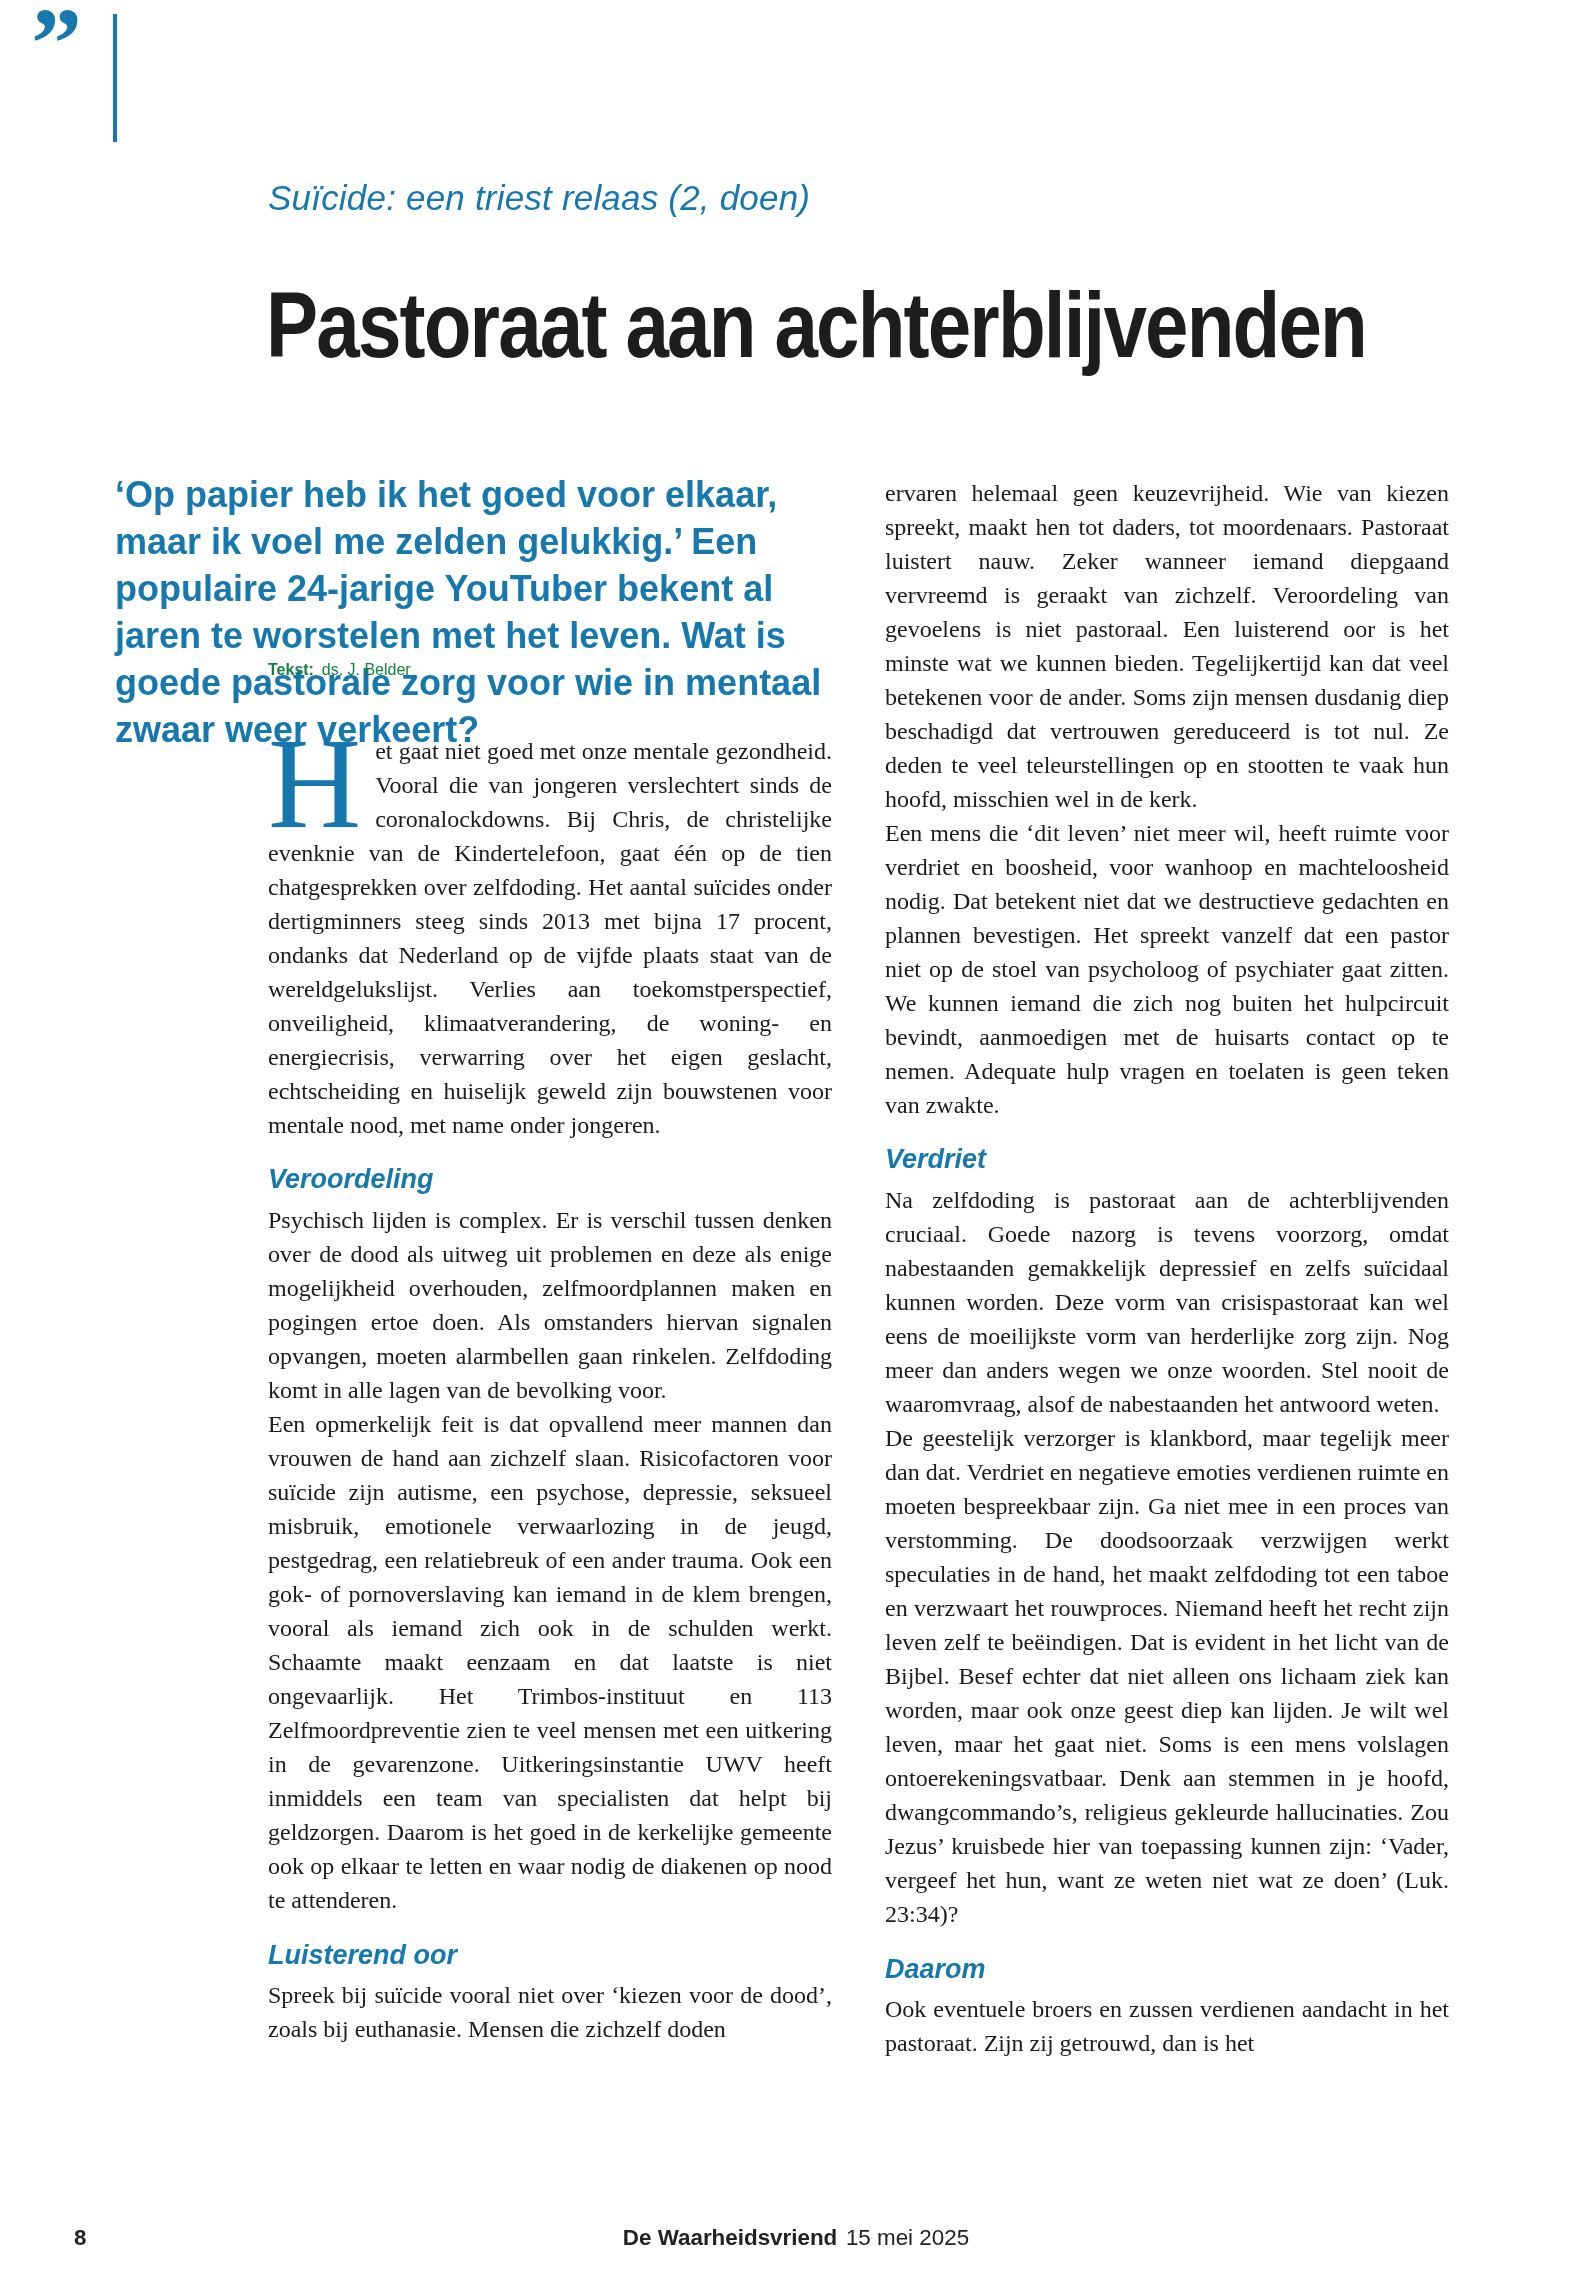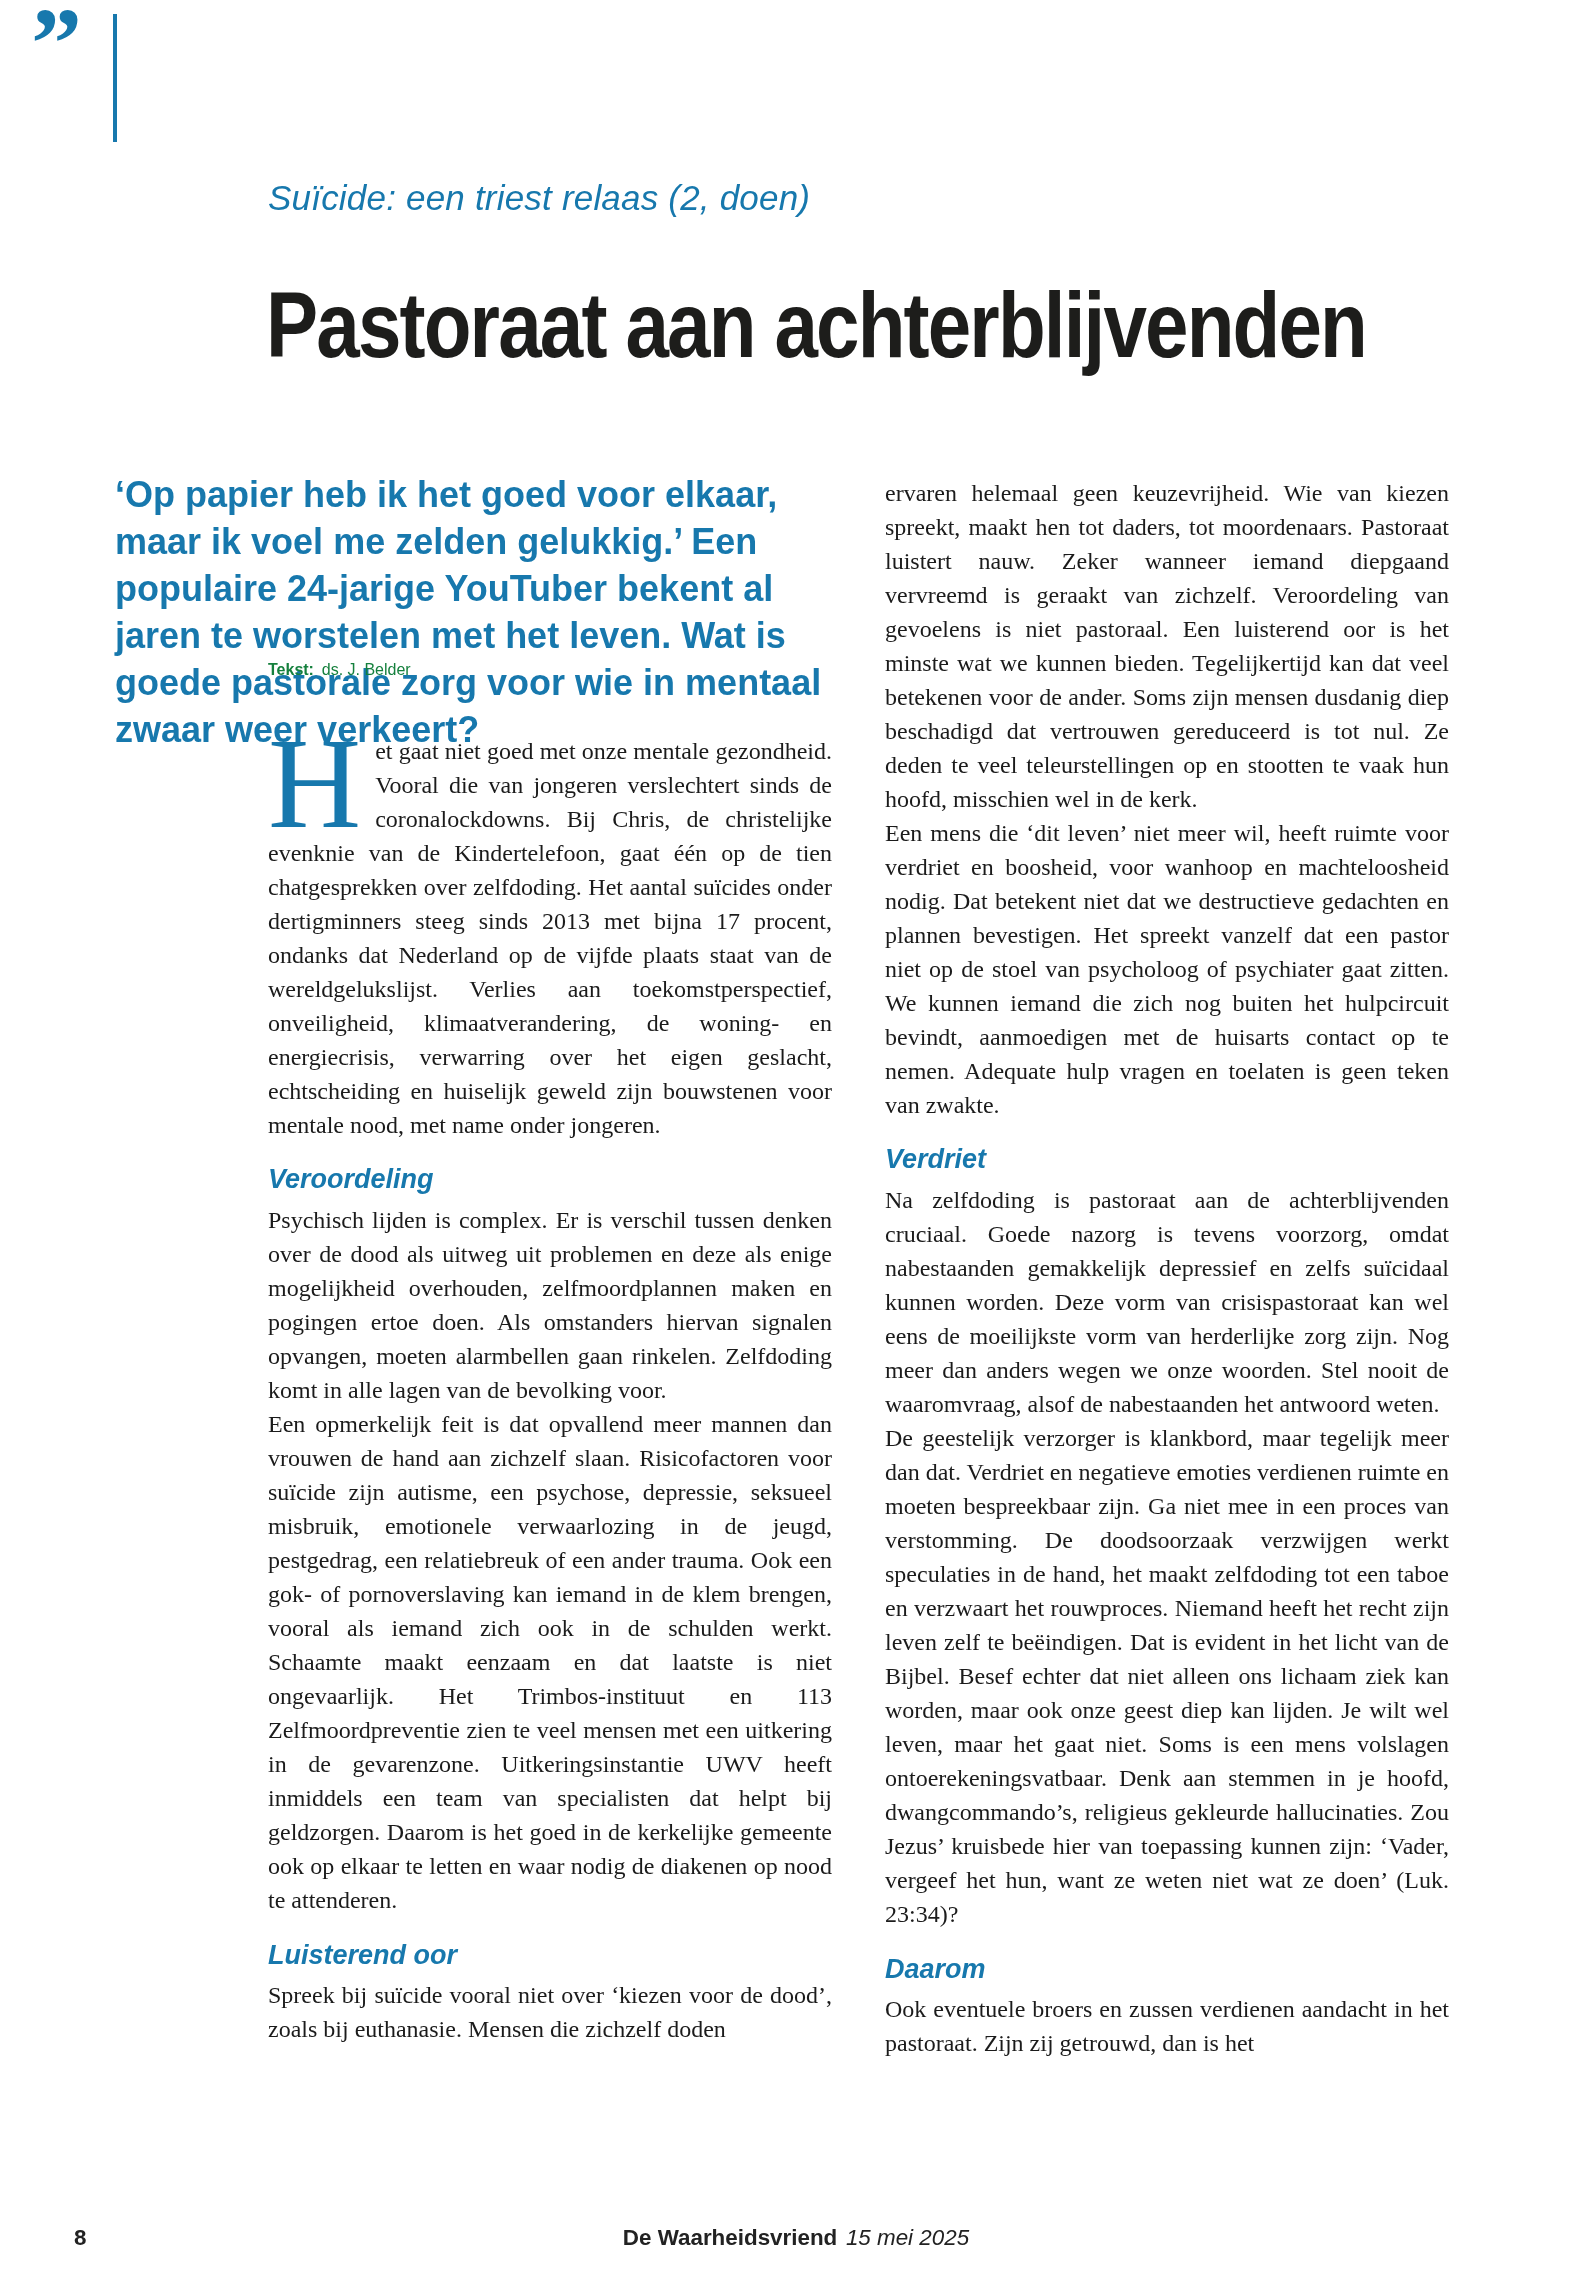--- a/index.html
+++ b/index.html
@@ -71,21 +71,21 @@
   .footer-pagenum {
     position:absolute; left:74px; top:2225px;
     font-family:"Liberation Sans", sans-serif; font-weight:bold;
     font-size:22.4px; color:#222;
   }
   .footer-center {
     position:absolute; left:0; top:2225px; width:1592px; text-align:center;
     font-family:"Liberation Sans", sans-serif; font-size:22.4px; color:#222;
   }
   .mag-name { font-weight:bold; }
-  .footer-date { font-style:italic; font-weight:normal; margin-left:8.6px; }
+  .footer-date { font-weight:normal; margin-left:8.6px; }
 </style>
 </head>
 <body>
 
 <div class="page">
 
   <div class="quote-mark">”</div>
   <div class="top-rule"></div>
 
   <div class="kicker">Suïcide: een triest relaas (2, doen)</div>

